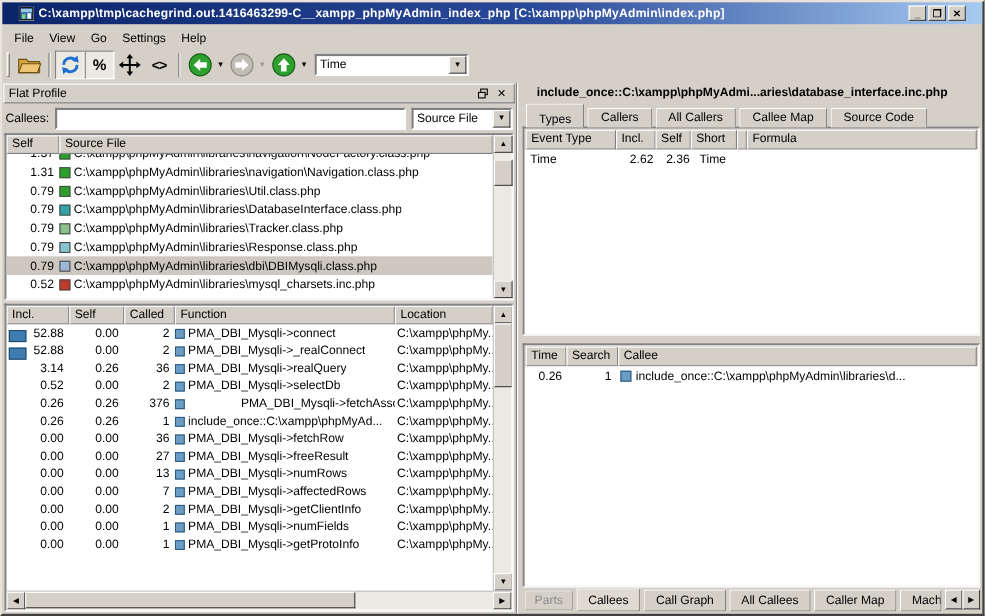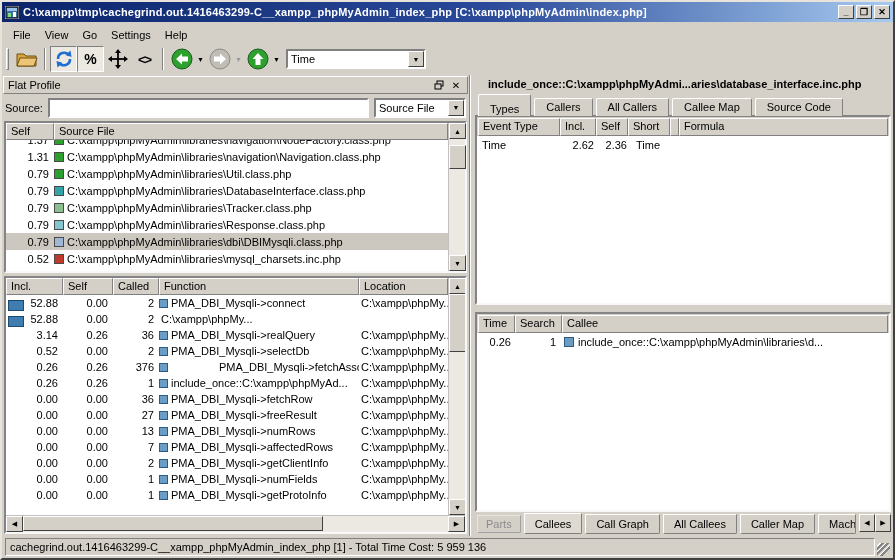--- a/index.html
+++ b/index.html
@@ -1,20 +1,20 @@
 <!DOCTYPE html>
 <html><head>
 <meta charset="utf-8">
 <style>
   * { margin:0; padding:0; box-sizing:border-box; cursor:default; }
   html,body { width:895px; height:560px; background:#808080; font-family:"Liberation Sans",sans-serif; font-size:11px; color:#000; }
   .win { width:895px; height:560px; background:#d4d0c8; border:2px solid; border-color:#e8e4dc #404040 #404040 #e8e4dc; display:flex; flex-direction:column; overflow:hidden; }
 
   
-  .titlebar { height:20px; background:linear-gradient(to right,#0a246a 0%,#2a4a9a 55%,#a6caf0 100%); display:flex; align-items:center; padding:0 3px; flex:0 0 auto; }
+  .titlebar { height:20px; background:linear-gradient(to right,#0a246a 0%,#2a4a9a 55%,#a6caf0 100%); display:flex; align-items:center; padding:0 15px; flex:0 0 auto; }
   .win-icon { width:14px; height:13px; margin-right:4px; flex:0 0 auto; }
   .title-text { color:#fff; font-weight:bold; white-space:nowrap; overflow:hidden; flex:1; letter-spacing:.2px; }
   .tb-btn { width:16px; height:14px; margin-left:2px; background:#d4d0c8; border:1px solid; border-color:#fff #404040 #404040 #fff; font-size:9px; font-weight:bold; display:flex; align-items:center; justify-content:center; line-height:1; }
 
   
   .menubar { height:21px; display:flex; align-items:flex-end; padding-left:4px; flex:0 0 auto; }
   .menu-item { padding:2px 7px; }
 
   
   .toolbar { height:32px; display:flex; align-items:center; padding:2px 2px; flex:0 0 auto; }
@@ -224,21 +224,21 @@
         <span class="t">Flat Profile</span>
         <span class="dock-btn">
           <svg width="10" height="10" viewBox="0 0 10 10">
               <rect x="3" y="1" width="6" height="5" fill="none" stroke="#000"></rect>
               <rect x="1" y="4" width="6" height="5" fill="#d4d0c8" stroke="#000"></rect>
             </svg>
         </span>
         <span class="dock-btn">✕</span>
       </div>
       <div class="search-row">
-        <span>Source:</span>
+        <span>Callees:</span>
         <input class="search-input" type="text" value="" style="">
         <div class="combo2">
           <span class="combo-text">Source File</span>
           <span class="combo-btn">▼</span>
         </div>
       </div>
 
       <div class="file-list sunken">
         <div class="fl-main">
           <div class="fl-header">
@@ -331,20 +331,24 @@
                     <span class="fn-icon"></span>
                     <span style="overflow:hidden;">PMA_DBI_Mysqli-&gt;connect</span>
                   </span>
                   <span class="c-loc loc-cell">C:\xampp\phpMy...</span>
                 </div>
 
                 <div class="ft-row bar">
                   <span class="c-incl">52.88</span>
                   <span class="c-self num">0.00</span>
                   <span class="c-called num">2</span>
+                  <span class="c-func fn-cell">
+                    <span class="fn-icon"></span>
+                    <span style="overflow:hidden;">PMA_DBI_Mysqli-&gt;_realConnect</span>
+                  </span>
                   <span class="c-loc loc-cell">C:\xampp\phpMy...</span>
                 </div>
 
                 <div class="ft-row">
                   <span class="c-incl">3.14</span>
                   <span class="c-self num">0.26</span>
                   <span class="c-called num">36</span>
                   <span class="c-func fn-cell">
                     <span class="fn-icon"></span>
                     <span style="overflow:hidden;">PMA_DBI_Mysqli-&gt;realQuery</span>
@@ -539,18 +543,14 @@
           <div class="btab">Caller Map</div>
           <div class="btab clipped">Machine</div>
           <div class="btab-scroll">
             <span class="scr-btn">◀</span>
             <span class="scr-btn">▶</span>
           </div>
         </div>
     </div>
   </div>
 
-  <div class="statusbar">
-    <div class="status-field">cachegrind.out.1416463299-C__xampp_phpMyAdmin_index_php [1] - Total Time Cost: 5 959 136</div>
-    <div class="grip"></div>
-  </div>
 
 </div>
 
 </body></html>

